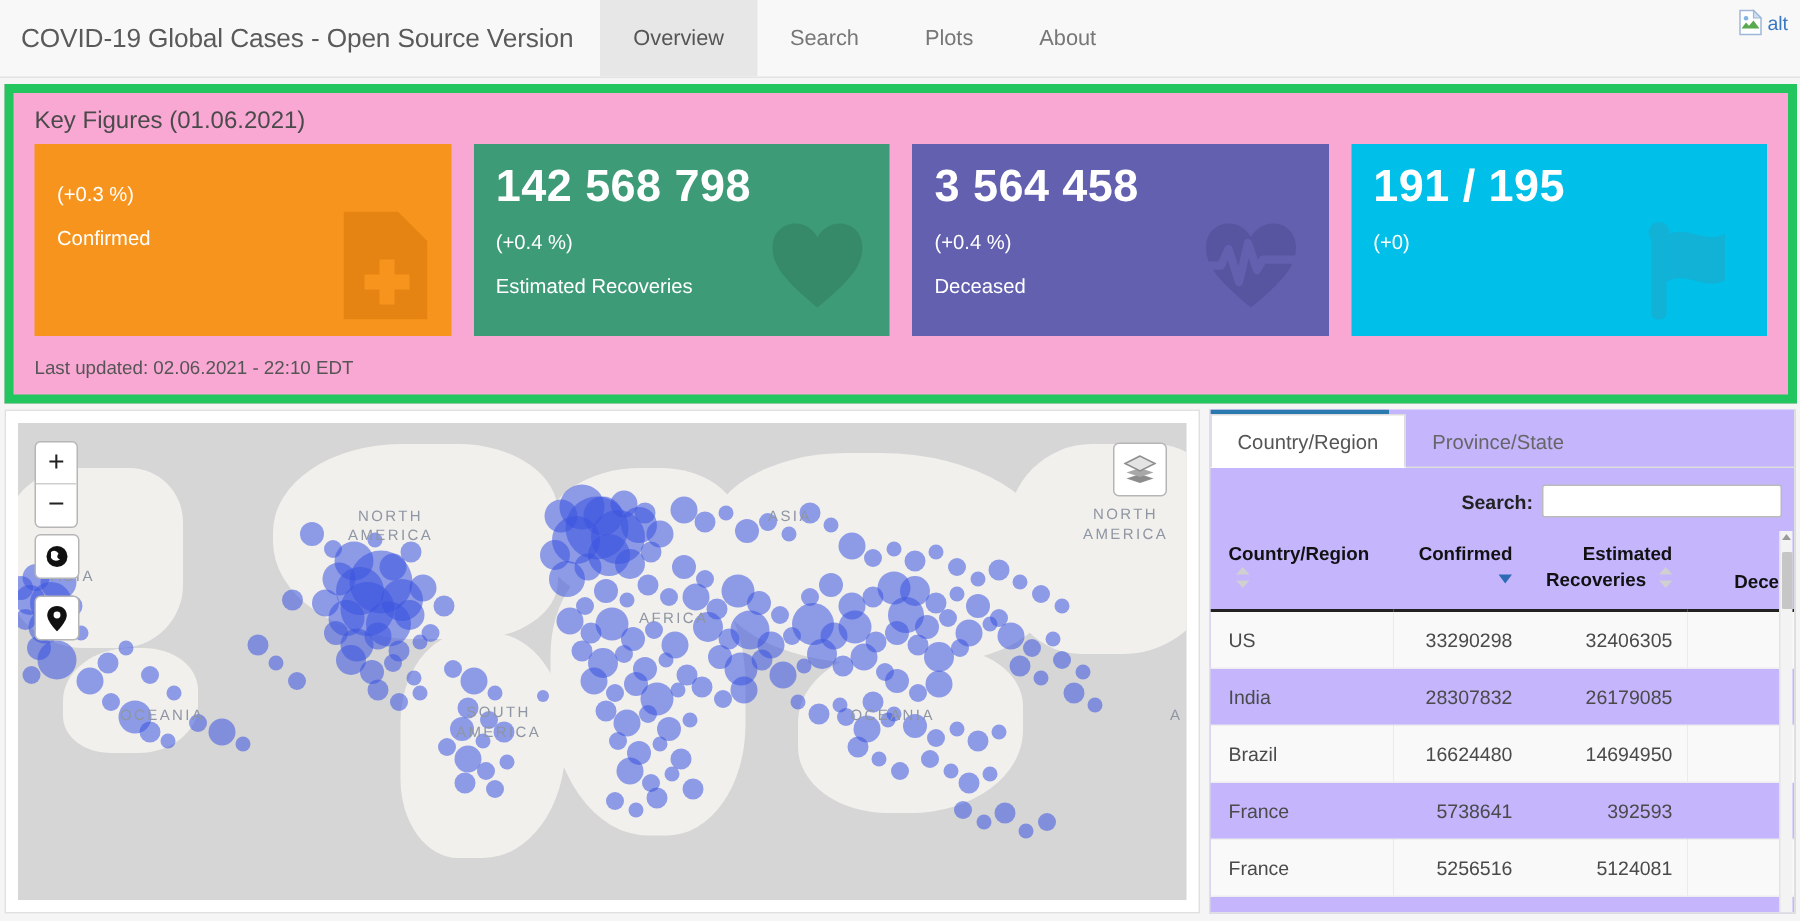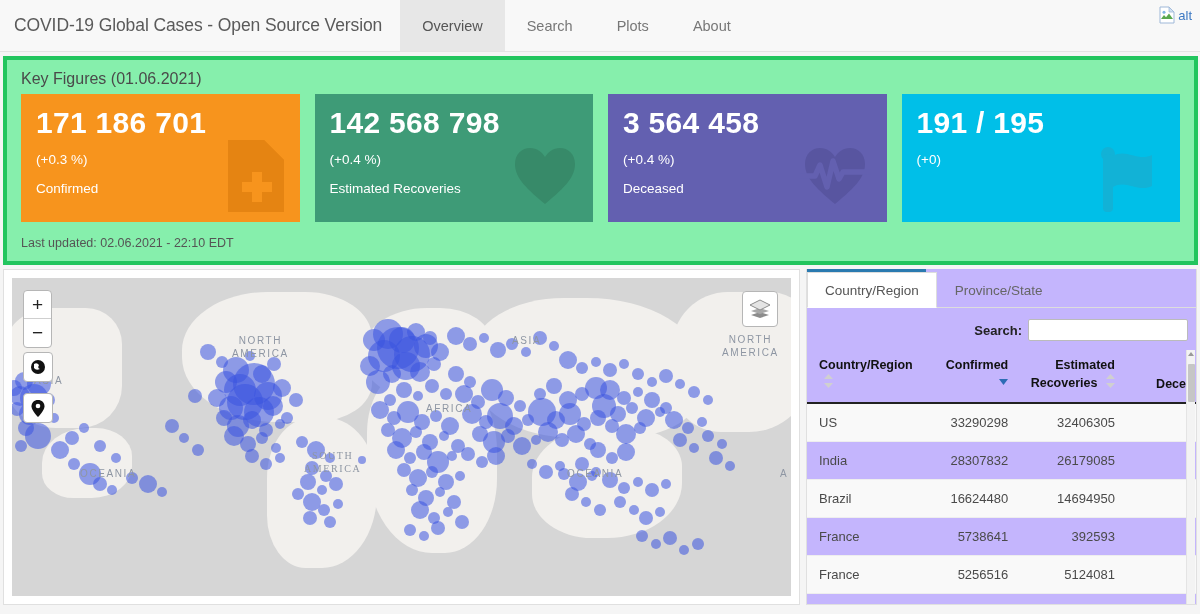--- a/index.html
+++ b/index.html
@@ -43,22 +43,22 @@
     display: flex; align-items: center; gap: 2px;
   }
   .broken-img {
     width: 18px; height: 18px; position: relative;
     display: inline-block;
   }
   .broken-alt { font-size: 13px; color: #3b78c3; }
 
   
   .panel {
-    background: #86efac;
-    border: 4px solid #22c55e;
+    background: #f9a8d4;
+    border: 6px solid #22c55e;
     margin: 4px 2px 0 3px;
   }
   .kf-title {
     font-size: 16px; color: #4a4a4a;
     padding: 10px 14px 6px 14px;
   }
   .cards {
     display: flex;
     gap: 15px;
     padding: 0 14px;
@@ -276,21 +276,20 @@
     <span class="broken-alt">alt</span>
   </div>
 </div>
 
 <div class="panel">
   <div class="kf-title">Key Figures (01.06.2021)</div>
 
   <div class="cards">
 
     <div class="card" style="background:#F7941D">
-      <div class="card-num">171 186 701</div>
       <div class="card-delta">(+0.3 %)</div>
       <div class="card-label">Confirmed</div>
       <div class="card-icon">
         <svg width="56" height="72" viewBox="0 0 56 72">
           <path d="M0 0 h36 l20 20 v52 h-56 z" fill="#E58412"></path>
           <path d="M36 0 v20 h20 z" fill="#E58412"></path>
           <path d="M24 32 h10 v10 h10 v10 h-10 v10 h-10 v-10 h-10 v-10 h10 z" fill="#F7941D"></path>
         </svg>
       </div>
     </div>
@@ -582,21 +581,21 @@
           <div class="dot" style="left: 647px; top: 91px; width: 14px; height: 14px;"></div>
           <div class="dot" style="left: 663px; top: 101px; width: 10px; height: 10px;"></div>
           <div class="dot" style="left: 676px; top: 108px; width: 12px; height: 12px;"></div>
           <div class="dot" style="left: 691px; top: 117px; width: 10px; height: 10px;"></div>
         </div>
 
       <div id="maplabels">
           <div class="map-label" style="left: 22px; top: 97px;">ASIA</div>
           <div class="map-label" style="left: 220px; top: 57px;">NORTH
 AMERICA</div>
-          <div class="map-label" style="left: 292px; top: 172px; font-family: Liberation Serif, serif;">SOUTH
+          <div class="map-label" style="left: 292px; top: 188px;">SOUTH
 AMERICA</div>
           <div class="map-label" style="left: 414px; top: 125px;">AFRICA</div>
           <div class="map-label" style="left: 500px; top: 57px;">ASIA</div>
           <div class="map-label" style="left: 710px; top: 56px;">NORTH
 AMERICA</div>
           <div class="map-label" style="left: 68px; top: 190px;">OCEANIA</div>
           <div class="map-label" style="left: 555px; top: 190px;">OCEANIA</div>
           <div class="map-label" style="left: 768px; top: 190px;">A</div>
         </div>
 

